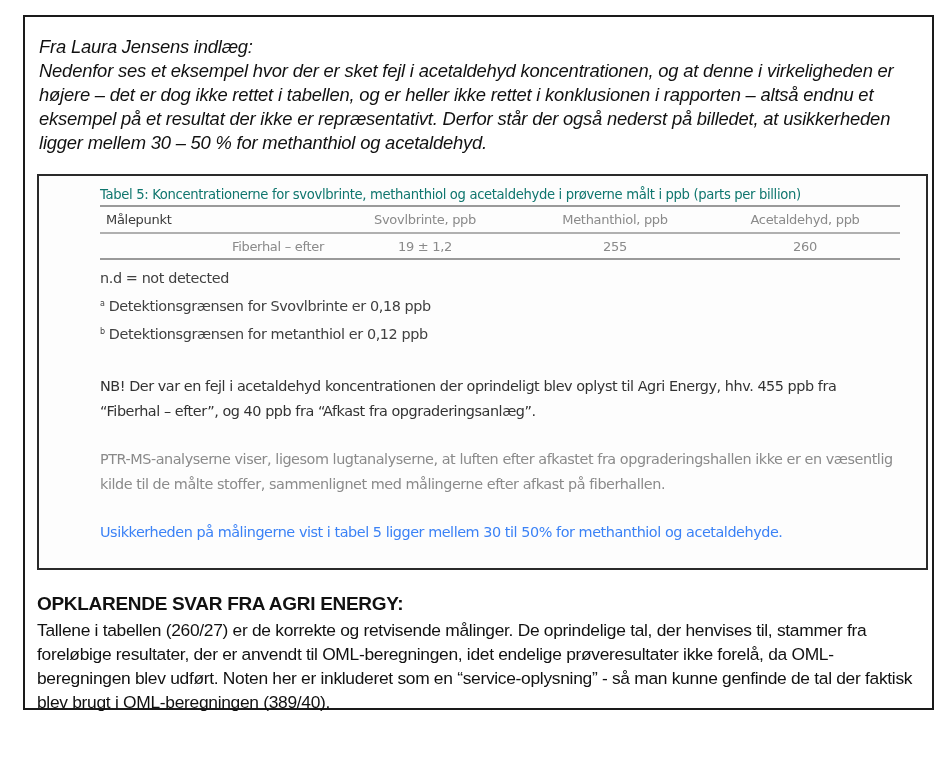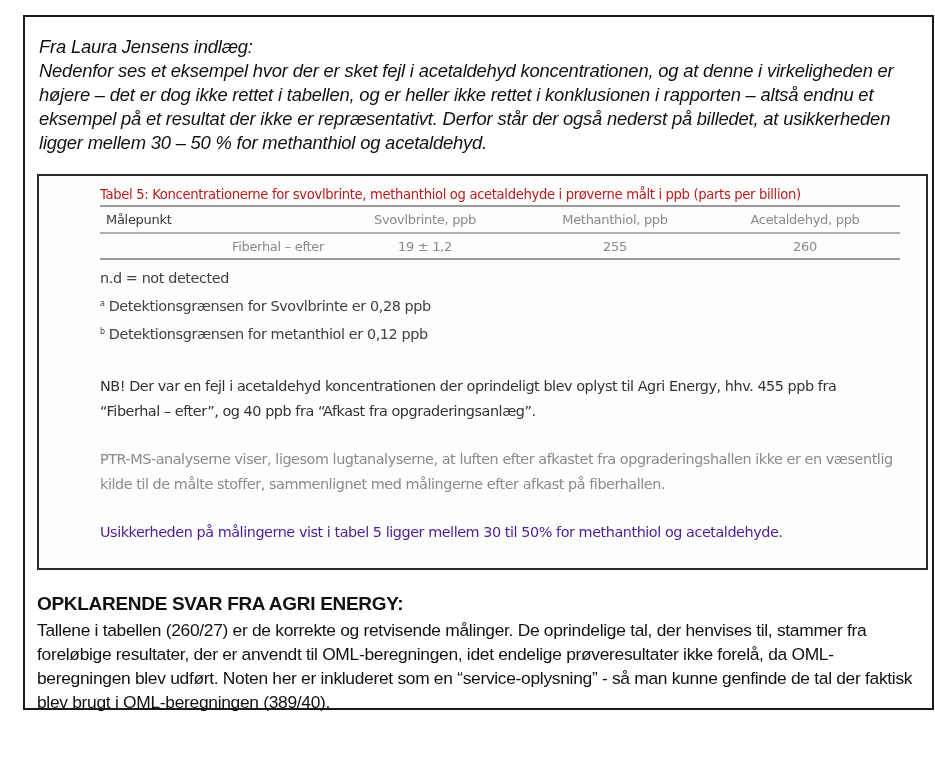--- a/index.html
+++ b/index.html
@@ -19,40 +19,40 @@
 
     .inner {
       position: absolute; left: 12px; top: 157px; width: 891px; height: 396px;
       border: 2px solid #2a2a2a; background: #fdfdfd;
     }
     .inner-content {
       position: absolute; left: 61px; top: 10px; width: 800px;
       font-family: "DejaVu Sans", sans-serif; color: #8a8a8a;
     }
     .tbl-caption {
-      font-size: 13.2px; color: #b91c1c; line-height: 18px; letter-spacing: -0.35px;
+      font-size: 13.2px; color: #0f766e; line-height: 18px; letter-spacing: -0.35px;
       border-bottom: 2px solid #9a9a9a; padding-bottom: 1px; white-space: nowrap;
     }
     table.tbl { width: 100%; border-collapse: collapse; font-size: 13px; letter-spacing: -0.3px; }
     table.tbl th, table.tbl td { height: 26px; padding: 0 6px; font-weight: normal; white-space: nowrap; }
     table.tbl th { color: #8a8a8a; text-align: center; }
     table.tbl th:first-child { color: #3a3a3a; text-align: left; }
     table.tbl td { text-align: center; color: #8a8a8a; }
     table.tbl td:first-child { text-align: right; }
     table.tbl tr { border-bottom: 2px solid #b0b0b0; }
     table.tbl tr:last-child { border-bottom: 2px solid #9a9a9a; }
     .col1 { width: 230px; } .col2 { width: 190px; } .col3 { width: 190px; } .col4 { width: 190px; }
     sup { font-size: 8px; vertical-align: 5px; }
 
     .notes { margin-top: 6px; font-size: 14.4px; line-height: 25px; color: #404040; letter-spacing: -0.4px; }
     .notes div { white-space: nowrap; }
 
     .nb { margin-top: 27px; font-size: 14.4px; line-height: 25px; color: #333; letter-spacing: -0.45px; }
     .ptr { margin-top: 23px; font-size: 14.4px; line-height: 25px; color: #8a8a8a; letter-spacing: -0.45px; }
-    .usik { margin-top: 23px; font-size: 14.4px; line-height: 25px; color: #4c1d95; letter-spacing: -0.45px; white-space: nowrap; }
+    .usik { margin-top: 23px; font-size: 14.4px; line-height: 25px; color: #3b82f6; letter-spacing: -0.45px; white-space: nowrap; }
 
     .answer { position: absolute; left: 12px; top: 575px; width: 890px; }
     .answer-title { font-weight: bold; font-size: 19px; line-height: 24px; color: #111; letter-spacing: -0.3px; }
     .answer-body { font-size: 17.4px; line-height: 24px; color: #111; letter-spacing: -0.3px; margin-top: 2px; }
   </style>
 </head>
 <body>
 
 <div class="outer">
 
@@ -76,21 +76,21 @@
           <td>Fiberhal – efter</td>
           <td><span>19 ± 1,2</span><sup></sup></td>
           <td><span>255</span><sup></sup></td>
           <td>260</td>
         </tr>
       </tbody>
         </table>
 
       <div class="notes">
         <div>n.d = not detected</div>
-        <div><sup>a</sup><span> Detektionsgrænsen for Svovlbrinte er 0,28 ppb</span></div>
+        <div><sup>a</sup><span> Detektionsgrænsen for Svovlbrinte er 0,18 ppb</span></div>
         <div><sup>b</sup><span> Detektionsgrænsen for metanthiol er 0,12 ppb</span></div>
       </div>
 
       <div class="nb">NB! Der var en fejl i acetaldehyd koncentrationen der oprindeligt blev oplyst til Agri Energy, hhv. 455 ppb fra “Fiberhal – efter”, og 40 ppb fra “Afkast fra opgraderingsanlæg”.</div>
       <div class="ptr">PTR-MS-analyserne viser, ligesom lugtanalyserne, at luften efter afkastet fra opgraderingshallen ikke er en væsentlig kilde til de målte stoffer, sammenlignet med målingerne efter afkast på fiberhallen.</div>
       <div class="usik">Usikkerheden på målingerne vist i tabel 5 ligger mellem 30 til 50% for methanthiol og acetaldehyde.</div>
     </div>
   </div>
 
   <div class="answer">

